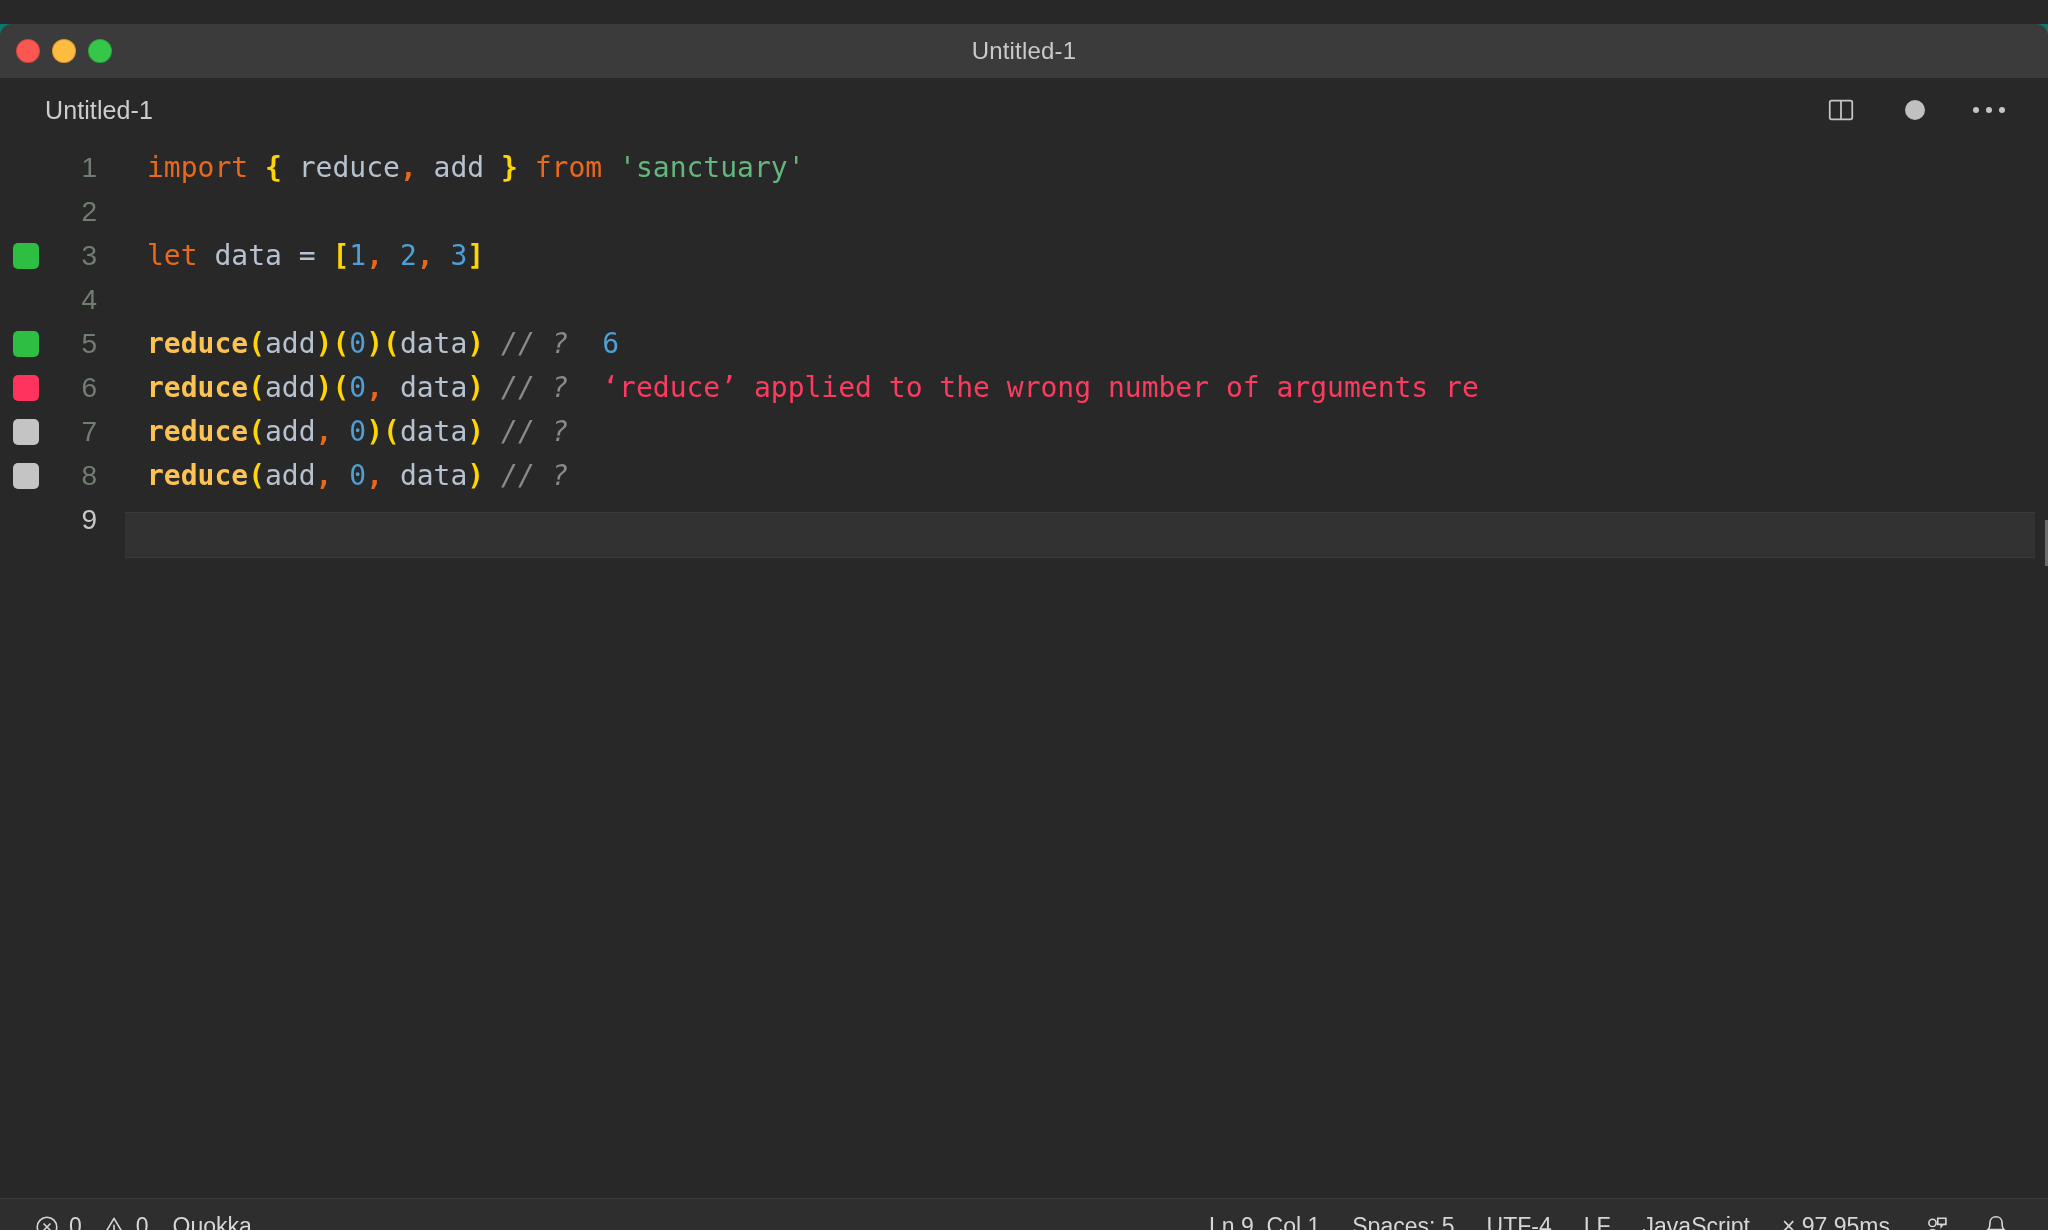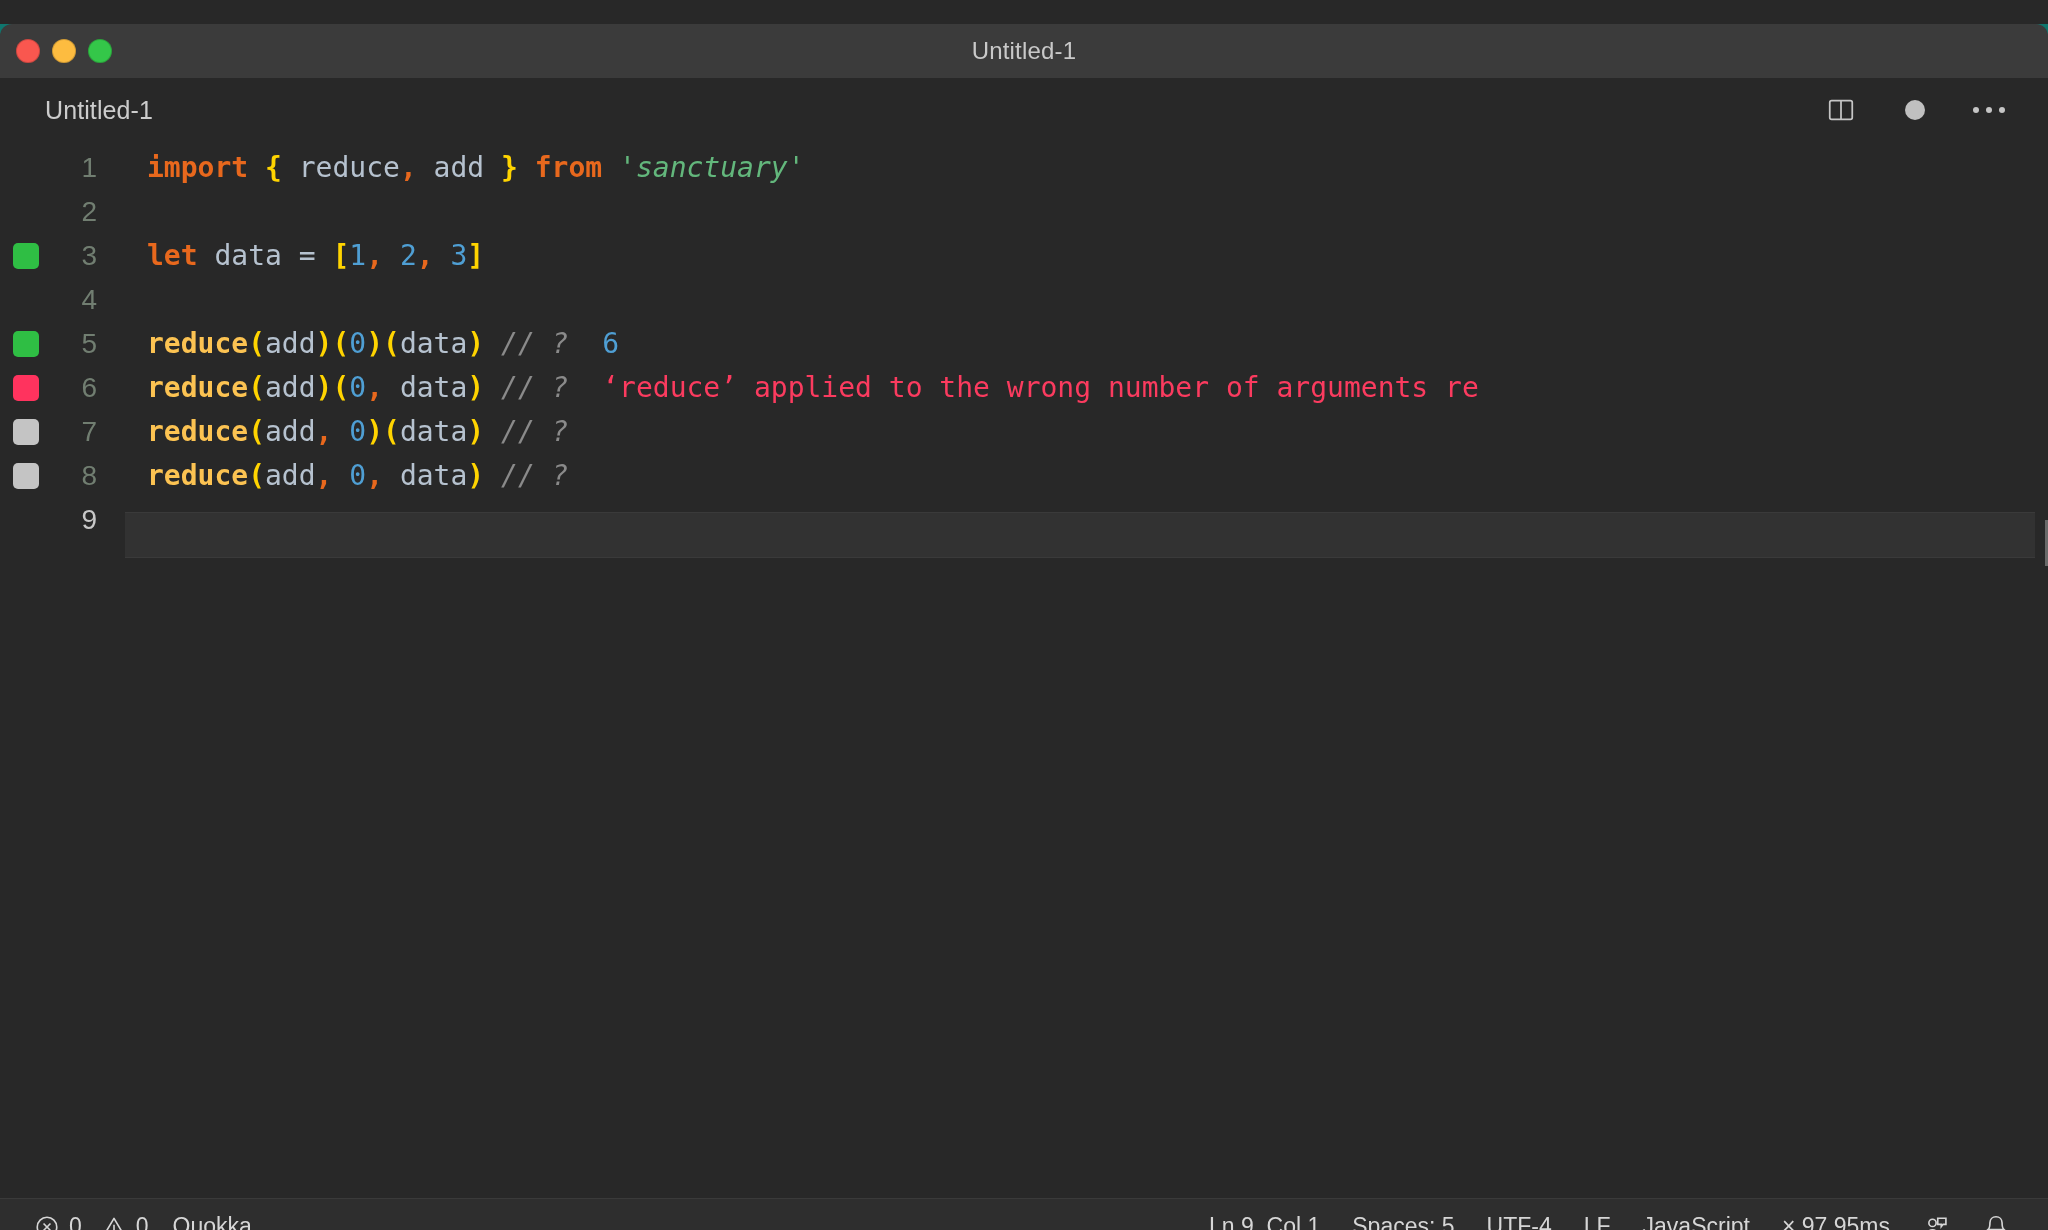--- a/index.html
+++ b/index.html
@@ -177,25 +177,25 @@
     top: -8px;
     height: 44px;
     width: 1910px;
     background: #323232;
     border-top: 1px solid #3a3a3a;
     border-bottom: 1px solid #3a3a3a;
     z-index: 0;
   }
 
   
-  .t-kw      { color: #e8681d; font-weight: bold; }
+  .t-kw      { color: #e8681d; font-weight: normal; }
   .t-brace   { color: #ffd400; font-weight: bold; }
   .t-var     { color: #b6c2cf; }
   .t-punc    { color: #e8681d; font-weight: bold; }
-  .t-str     { color: #63b77c; font-style: italic; }
+  .t-str     { color: #63b77c; }
   .t-num     { color: #4f9fd4; }
   .t-fn      { color: #fcc352; font-weight: bold; }
   .t-paren   { color: #ffd400; font-weight: bold; }
   .t-comment { color: #8a8a8a; font-style: italic; }
   .t-val     { color: #4f9fd4; }
   .t-err     { color: #fb3b5f; font-weight: normal; }
   .t-op      { color: #b6c2cf; }
 
   
   .scroll-hint {

